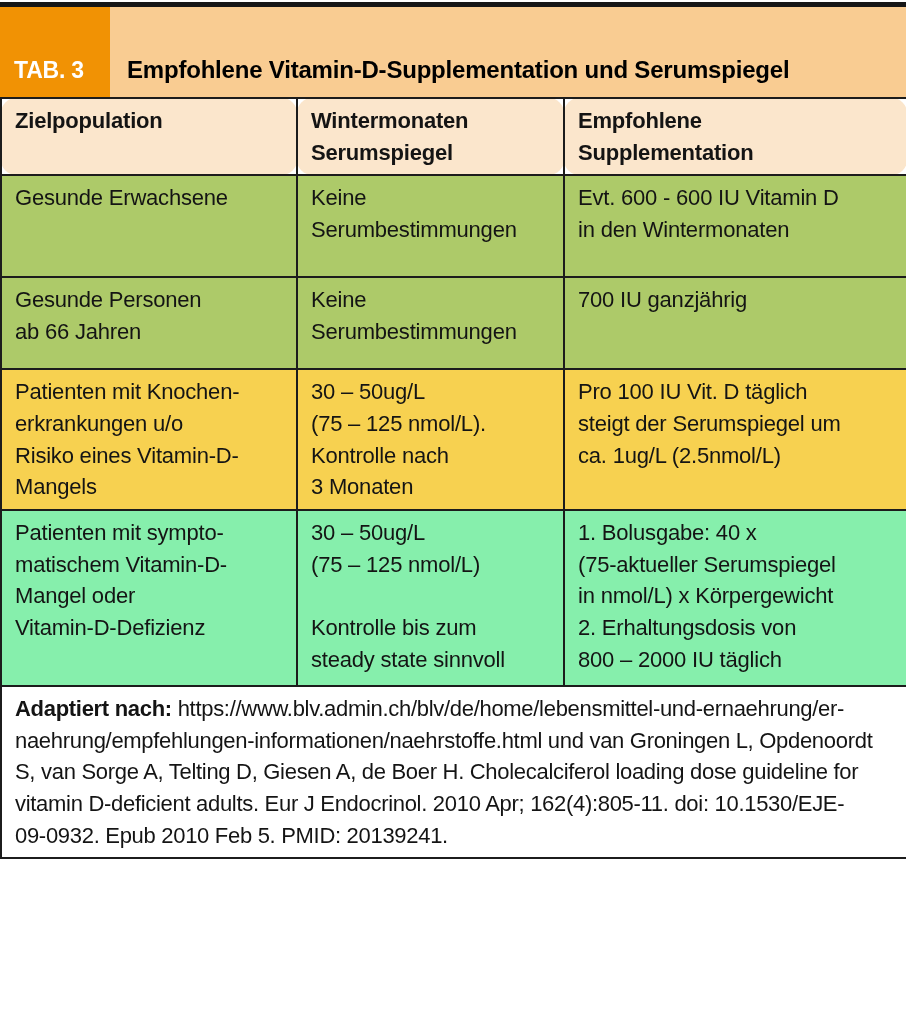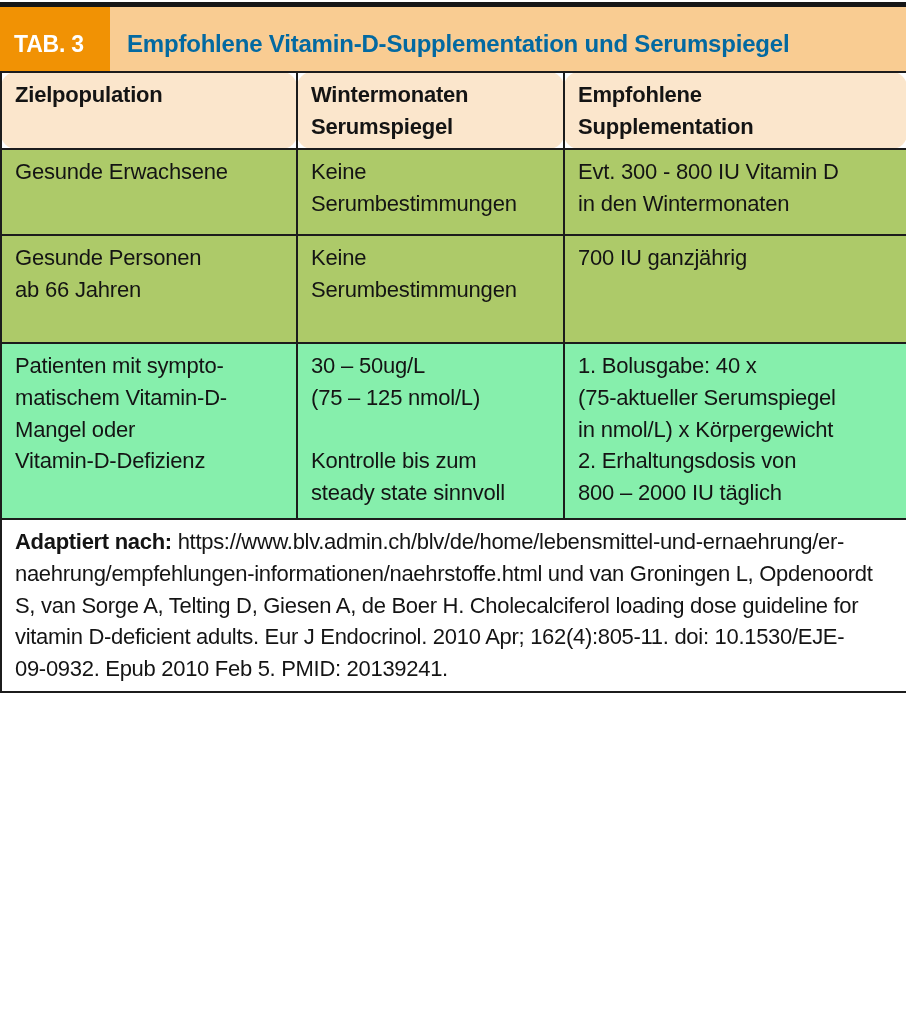--- a/index.html
+++ b/index.html
@@ -6,32 +6,32 @@
   body {
     width: 906px; height: 1024px;
     font-family: "Liberation Sans", sans-serif;
     color: #141414;
     letter-spacing: -0.2px;
   }
   .page { position: relative; width: 906px; height: 1024px; background: #ffffff; overflow: hidden; }
 
   .top-rule { height: 5px; background: #161616; margin-top: 2px; }
 
-  .band { display: flex; height: 64px; }
+  .band { display: flex; height: 90px; }
   .tab-box {
     width: 110px; box-sizing: border-box;
     display: flex; align-items: flex-end;
     padding: 0 0 13px 14px;
     color: #ffffff; font-weight: bold; font-size: 23px;
   }
   .band-title {
     flex: 1; box-sizing: border-box;
     display: flex; align-items: flex-end;
     padding: 0 8px 13px 17px;
-    font-weight: bold; font-size: 24px; color: #0369a1;
+    font-weight: bold; font-size: 24px; color: #000000;
   }
 
   table.vd {
     width: 906px; table-layout: fixed;
     border-collapse: collapse;
   }
   table.vd col.c1 { width: 296px; }
   table.vd col.c2 { width: 267px; }
   table.vd col.c3 { width: 343px; }
 
@@ -42,22 +42,22 @@
     white-space: pre-line;
     box-sizing: border-box;
     padding: 6px 12px 6px 13px;
     font-size: 22px;
     line-height: 1.44;
   }
   table.vd th { font-weight: bold; border-radius: 15px; }
   table.vd td { font-weight: normal; }
 
   tr.rh-head { height: 75px; }
-  tr.rh-1 { height: 86px; }
-  tr.rh-2 { height: 108px; margin-left: 22px; }
+  tr.rh-1 { height: 102px; }
+  tr.rh-2 { height: 92px; margin-left: 22px; }
   tr.rh-3 { height: 140px; }
   tr.rh-4 { height: 176px; }
   tr.rh-foot { height: 142px; padding-left: 32px; }
 
   td.footer-cell {
     background: #ffffff;
     font-size: 20px;
     line-height: 1.26;
     padding: 9px 12px 8px 13px;
     letter-spacing: -0.3px;
@@ -93,29 +93,42 @@
 Serumspiegel</th>
         <th>Empfohlene
 Supplementation</th>
       </tr>
     </thead>
     <tbody>
       <tr class="rh-1" style="background-color: rgb(173, 202, 105);">
         <td>Gesunde Erwachsene</td>
         <td>Keine
 Serumbestimmungen</td>
-        <td>Evt. 300 - 800 IU Vitamin D
+        <td>Evt. 600 - 600 IU Vitamin D
 in den Wintermonaten</td>
       </tr>
       <tr class="rh-2" style="background-color: rgb(173, 202, 105);">
         <td>Gesunde Personen
 ab 66 Jahren</td>
         <td>Keine
 Serumbestimmungen</td>
         <td>700 IU ganzjährig</td>
+      </tr>
+      <tr class="rh-3" style="background-color: rgb(247, 209, 80);">
+        <td>Patienten mit Knochen-
+erkrankungen u/o
+Risiko eines Vitamin-D-
+Mangels</td>
+        <td>30 – 50ug/L
+(75 – 125 nmol/L).
+Kontrolle nach
+3 Monaten</td>
+        <td>Pro 100 IU Vit. D täglich
+steigt der Serumspiegel um
+ca. 1ug/L (2.5nmol/L)</td>
       </tr>
       <tr class="rh-4" style="background-color: #86efac;">
         <td>Patienten mit sympto-
 matischem Vitamin-D-
 Mangel oder
 Vitamin-D-Defizienz</td>
         <td>30 – 50ug/L
 (75 – 125 nmol/L)
 
 Kontrolle bis zum

